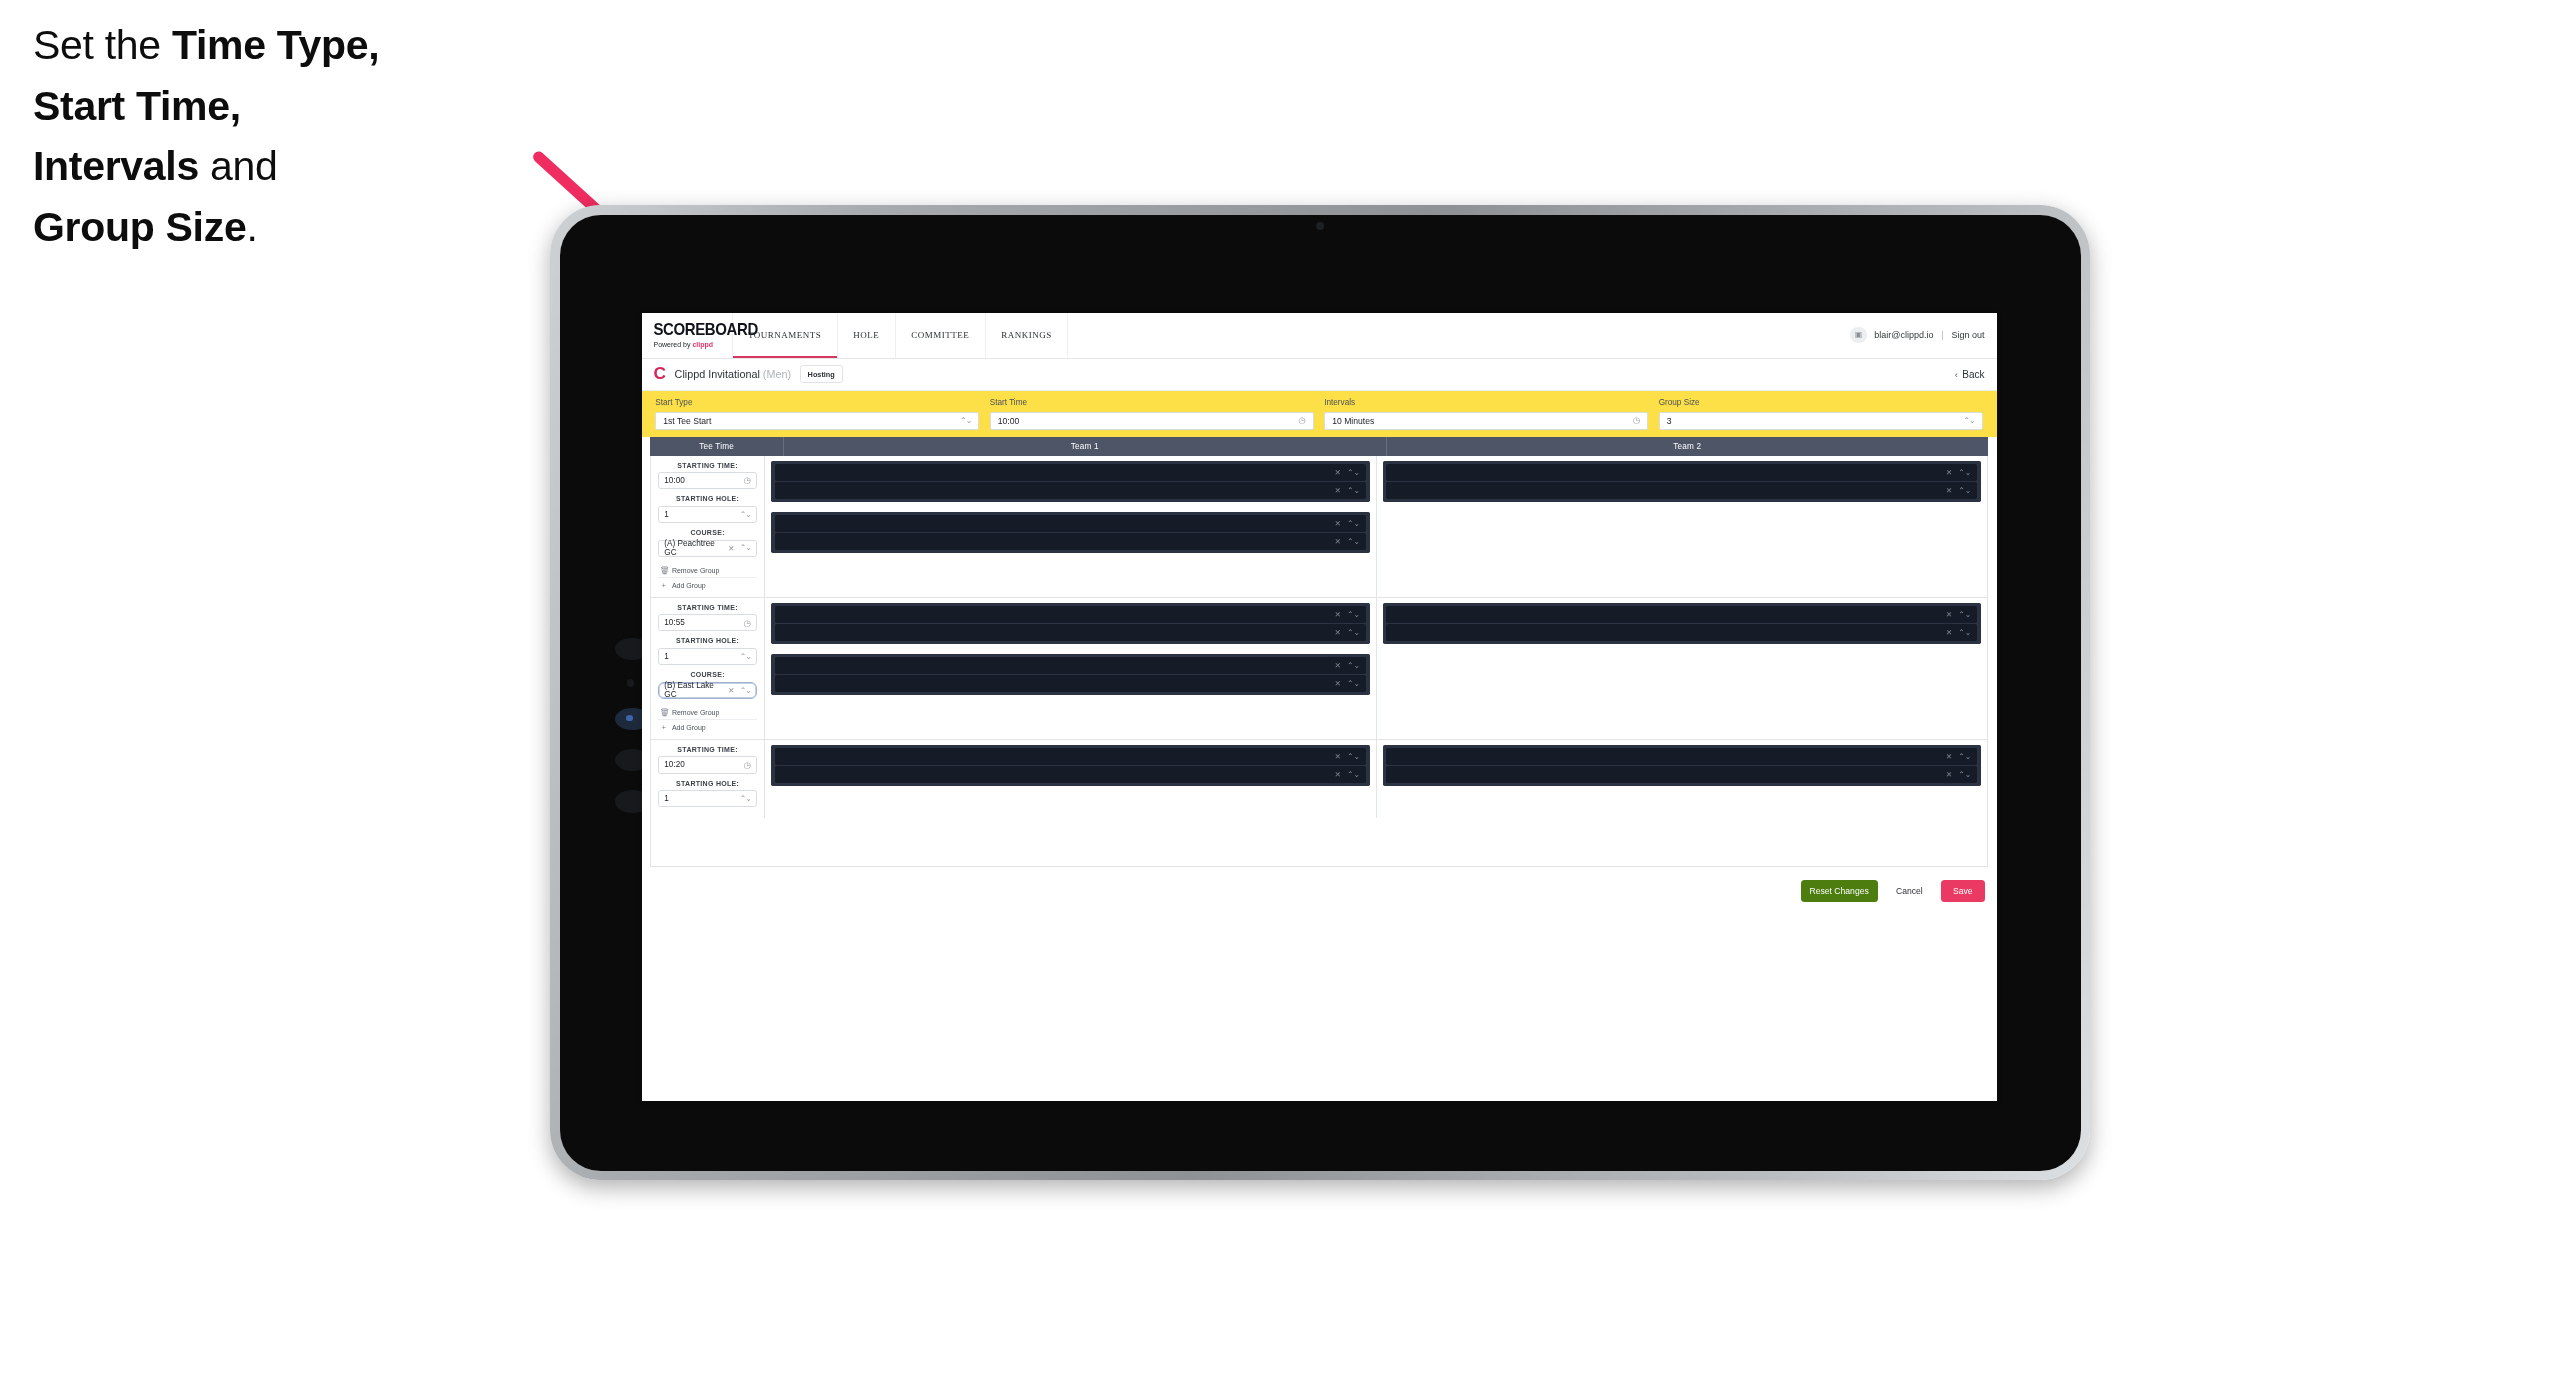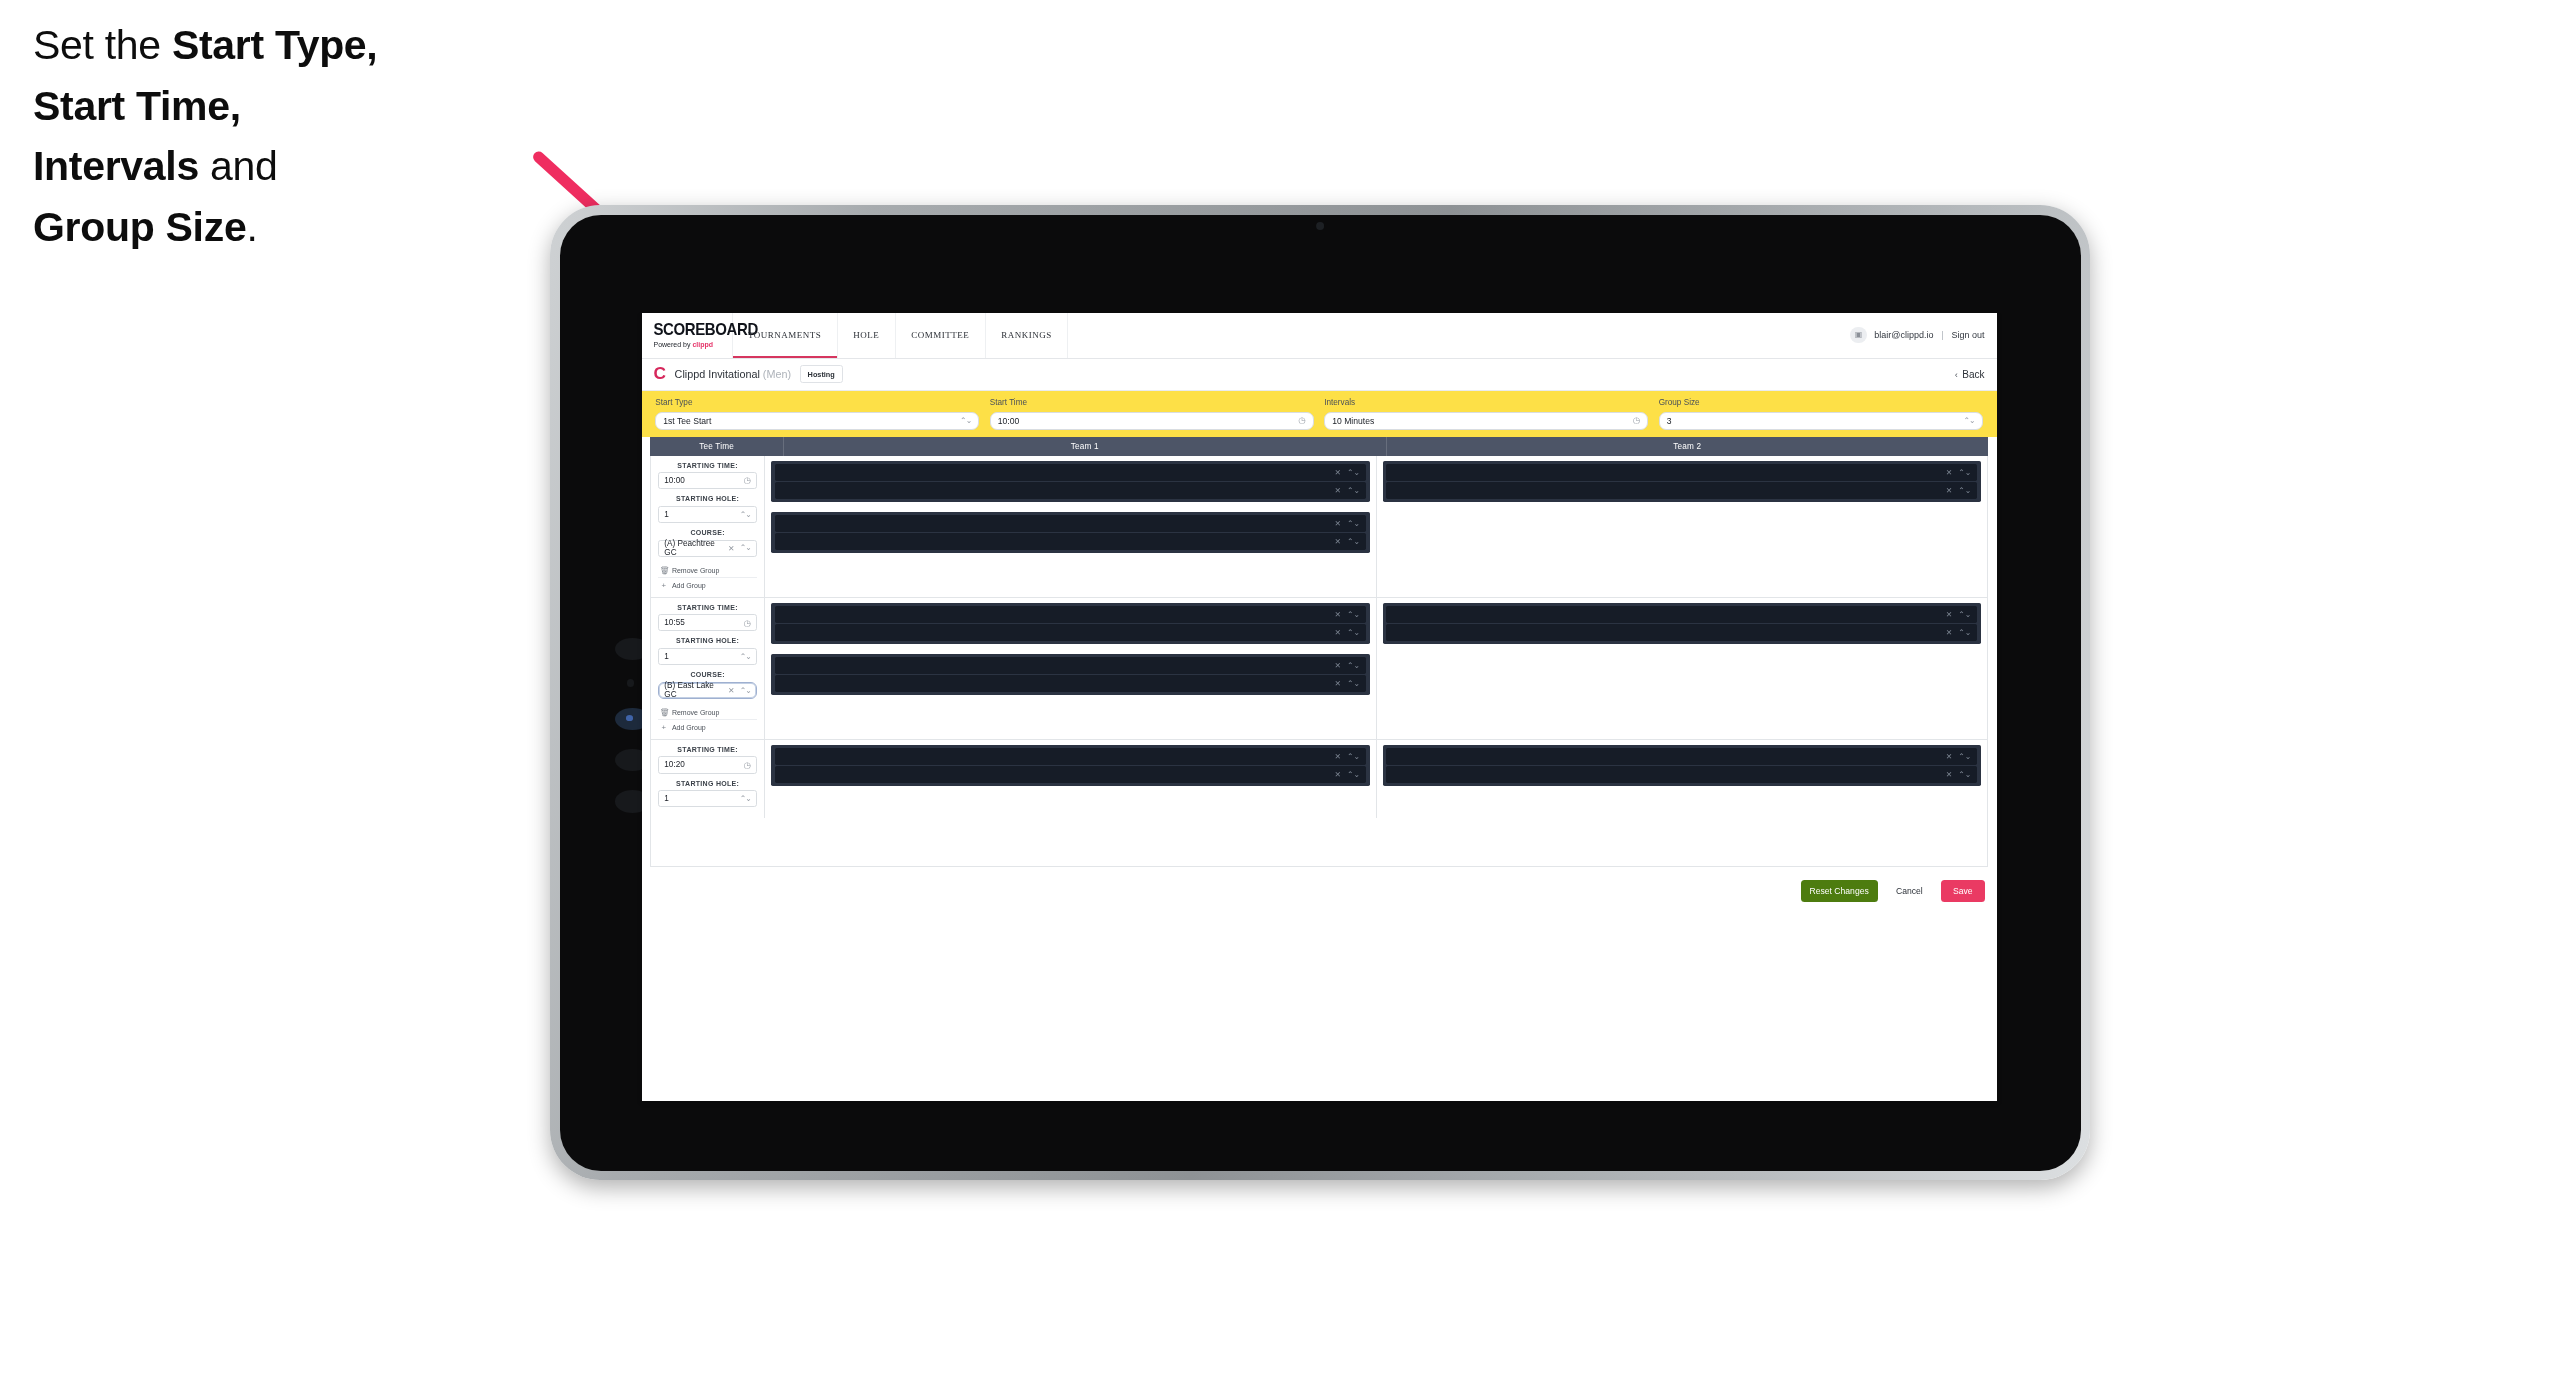--- a/index.html
+++ b/index.html
@@ -148,21 +148,21 @@
   .backbtn .chev { font-size: 9.5px; color:#555b63; }
 
   
   .settings {
     display:flex; gap: 0; padding: 7.8px 8.6px 7px 8.6px;
     background:#fde047;
   }
   .field { flex: 1; padding: 0 5.2px; }
   .field-label { font-size: 8.2px; color:#4a5058; margin-bottom: 4.3px; }
   .field-ctl {
-    height: 16px; border: 0.9px solid #d9dde1; border-radius: 7px;
+    height: 16px; border: 0.9px solid #d9dde1; border-radius: 2px;
     display:flex; align-items:center; padding: 8px 7px;
     background:#fff; font-size: 8.6px; color:#20242b;
     cursor: pointer;
   }
   .field-ctl .val { flex:1; }
   .ic { color:#9aa0a8; font-size: 8.6px; line-height:1; }
   .ic-stepper { font-size: 7.8px; letter-spacing:-0.9px; }
 
   
   .tbl-head {
@@ -241,21 +241,21 @@
     display:flex; align-items:center; justify-content:center;
   }
   .btn-dark { background:#4d7c0f; color:#fff; padding: 6px 9px; }
   .btn-plain { background:transparent; color:#2c3138; padding: 6px 7.8px; }
   .btn-pink { background:#ea3a63; color:#fff; padding: 6px 12px; }
 </style>
 </head>
 <body>
 
 <div class="caption">
-  <span class="ln"><span>Set the </span><b>Start Type,</b><span></span></span>
+  <span class="ln"><span>Set the </span><b>Time Type,</b><span></span></span>
   <span class="ln"><span></span><b>Start Time,</b><span></span></span>
   <span class="ln"><span></span><b>Intervals</b><span> and</span></span>
   <span class="ln"><span></span><b>Group Size</b><span>.</span></span>
 </div>
 
 <svg class="arrow-svg" viewBox="0 0 470 390">
   <line x1="24" y1="22" x2="330" y2="300" stroke="#ef2d60" stroke-width="13" stroke-linecap="round"></line>
   <polygon points="308,276 380,340 292,330" fill="#ef2d60"></polygon>
 </svg>
 

